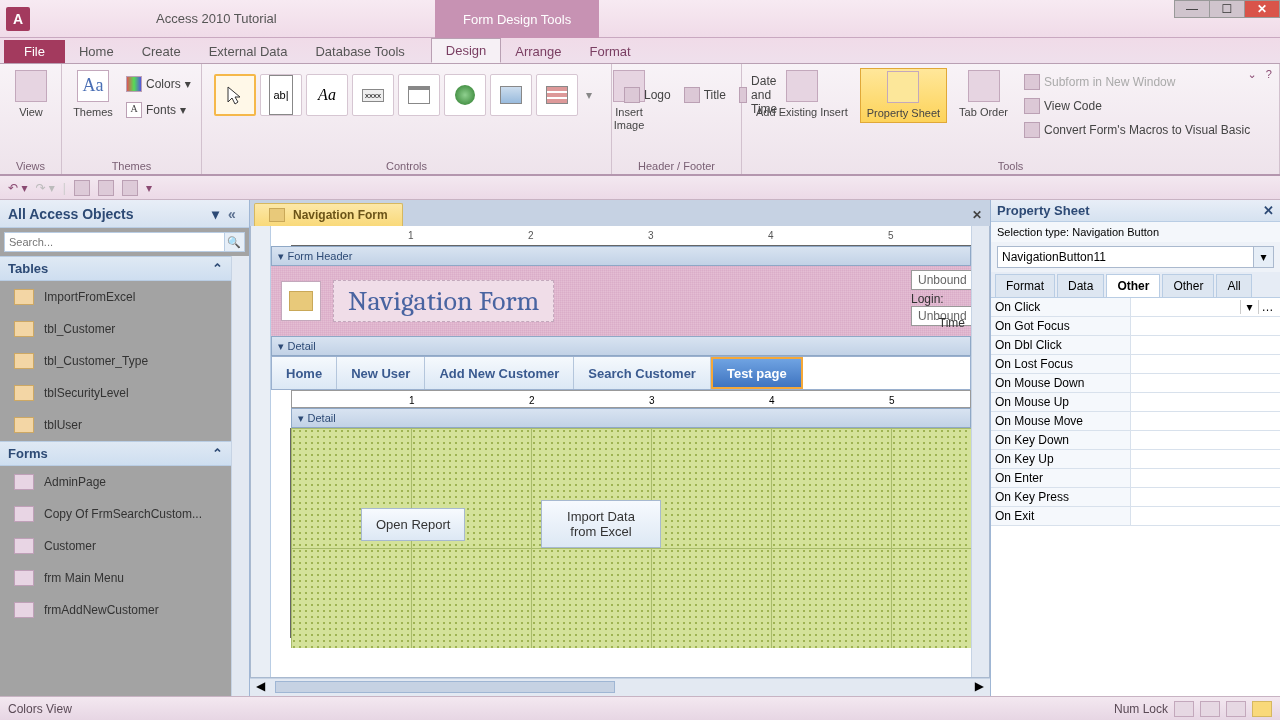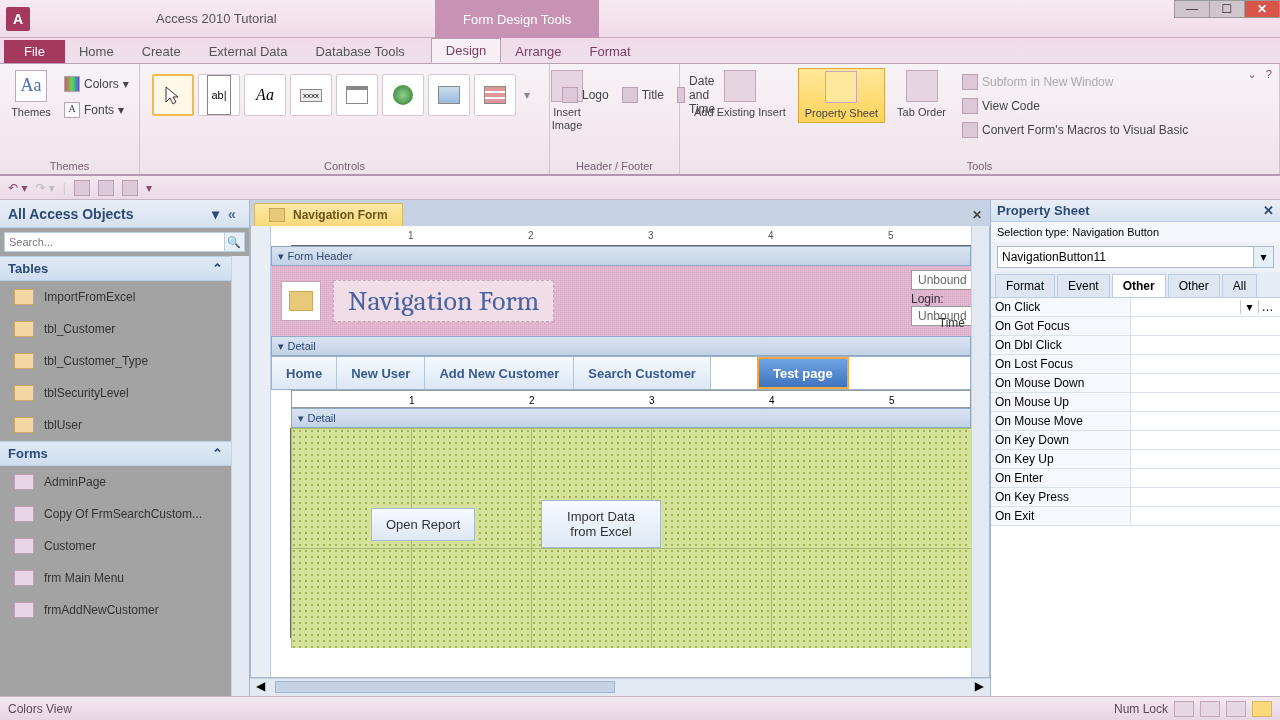--- a/index.html
+++ b/index.html
@@ -71,21 +71,21 @@
 .design-surface { flex:1; overflow:hidden; position:relative; }
 .section-bar { height:20px; background: linear-gradient(#d8e3f1,#c2d2e6); border:1px solid #8fa8c6; display:flex; align-items:center; padding-left:6px; font-size:11px; color:#2d4a75; gap:4px; }
 .section-bar .arrow { color:#2d4a75; }
 .form-header-area { height:70px; background: repeating-linear-gradient(0deg,#f1dce8,#f1dce8 1px,#ecd2e2 1px,#ecd2e2 2px), repeating-linear-gradient(90deg,#f1dce8,#f1dce8 1px,#ecd2e2 1px,#ecd2e2 2px); background-blend-mode: multiply; display:flex; align-items:center; position:relative; padding-left:10px; }
 .nav-form-title { font-family: Cambria, serif; font-size:28px; color:#4964a1; background:#f0dde8; padding:4px 14px; border:1px dashed #c3a8bc; }
 .nf-login { position:absolute; left:640px; top:4px; }
 .nf-label { font-size:12px; color:#333; }
 .nf-box { border:1px solid #999; background:#fff; padding:2px 6px; font-size:12px; color:#666; display:inline-block; min-width:80px; }
 .nav-tabs-row { height:34px; display:flex; border:1px solid #9ab0ce; }
 .nav-btn { flex:0 0 auto; padding:0 14px; display:flex; align-items:center; justify-content:center; font-size:13px; font-weight:600; color:#3a5a8f; background:linear-gradient(#f5f9fd,#dce8f5); border-right:1px solid #b4c6dc; }
-.nav-btn.sel { background: linear-gradient(#6fa3e2,#3f74c0); color:#fff; border:2px solid #f5a838;margin-left:46px; }
+.nav-btn.sel { background: linear-gradient(#6fa3e2,#3f74c0); color:#fff; border:2px solid #f5a838; }
 .detail-area { flex:1; background:#d4e29a; background-image: radial-gradient(#9eb352 1px, transparent 1px); background-size: 6px 6px; position:relative; height:220px; }
 .detail-area::before { content:""; position:absolute; inset:0; background-image: linear-gradient(#a8bb6a 1px, transparent 1px), linear-gradient(90deg,#a8bb6a 1px, transparent 1px); background-size:120px 120px; }
 .design-btn { position:absolute; background:linear-gradient(#f7fafe,#dde8f4); border:1px solid #a7b9d0; padding:8px 14px; font-size:13px; color:#333; }
 .ruler-v { width:20px; background:#fff; border-right:1px solid #666; }
 .left-gutter { width:20px; background:#e9eef5; border-right:1px solid #b9cde4; }
 .inner-ruler { height:18px; background:#fff; border:1px solid #999; margin:0 0 0 20px; font-size:9px; position:relative; }
 .hscroll { height:18px; background:#e3e9f2; border-top:1px solid #c6d3e4; display:flex; }
 .hscroll .thumb { width:340px; height:12px; background:#c6d2e3; margin:2px 4px; border:1px solid #9fb6d4; }
 
 
@@ -133,20 +133,29 @@
   <div class="rtab">External Data</div>
   <div class="rtab">Database Tools</div>
   <div class="rtab ctx active">Design</div>
   <div class="rtab ctx">Arrange</div>
   <div class="rtab ctx">Format</div>
 </div>
 
 <div class="ribbon">
   <div class="ribbon-help">⌄ &nbsp; ?</div>
 
+  <div class="rgroup" style="width:62px">
+    <div class="rgroup-body">
+        <div class="big-btn">
+          <div class="ico"></div>
+          <span>View</span>
+        </div>
+      </div>
+    <div class="rgroup-label">Views</div>
+  </div>
 
   <div class="rgroup" style="width:140px">
     <div class="rgroup-body">
       <div class="big-btn">
           <div class="ico" style="background:#fff;border:1px solid #c3a8bc;display:flex;align-items:center;justify-content:center;font-family:serif;font-size:18px;color:#4a6fb5">Aa</div>
           <span>Themes</span>
         </div>
       <div style="display:flex;flex-direction:column;gap:6px;padding-top:6px">
         <div class="small-row"><div class="sico" style="background:linear-gradient(90deg,#d55,#5d5,#55d)"></div><span>Colors</span> ▾</div>
         <div class="small-row"><div class="sico" style="background:#fff;font-family:serif;font-size:10px;text-align:center">A</div><span>Fonts</span> ▾</div>
@@ -378,21 +387,21 @@
               <span class="ruler-num" style="left: 477px;">4</span>
               <span class="ruler-num" style="left: 597px;">5</span>
             </div>
           <div class="section-bar" style="margin-left:20px">
               <span class="arrow">▾</span>
               <span>Detail</span>
             </div>
           <div style="display:flex;height:210px">
             <div class="ruler-v"></div>
             <div class="detail-area">
-              <div class="design-btn" style="left:80px;top:80px">Open Report</div>
+              <div class="design-btn" style="left:70px;top:80px">Open Report</div>
               <div class="design-btn" style="left:250px;top:72px;text-align:center;width:120px">Import Data from Excel</div>
             </div>
           </div>
         </div>
         <div class="vscroll"></div>
       </div>
       <div class="hscroll">
           <span style="padding:0 6px">◀</span>
           <div class="thumb"></div>
           <span style="margin-left:auto;padding:0 6px">▶</span>
@@ -404,21 +413,21 @@
           <span>Property Sheet</span>
           <span>✕</span>
         </div>
       <div class="ps-sel">Selection type:  Navigation Button</div>
       <div class="ps-combo">
         <input value="NavigationButton11" style="">
         <div class="dd">▾</div>
       </div>
       <div class="ps-tabs" id="ps-tabs">
           <div class="ps-tab">Format</div>
-          <div class="ps-tab">Event</div>
+          <div class="ps-tab">Data</div>
           <div class="ps-tab active">Other</div>
           <div class="ps-tab">Other</div>
           <div class="ps-tab">All</div>
         </div>
       <div class="ps-grid" id="ps-grid">
           <div class="ps-row first">
             <div class="k">On Click</div>
             <div class="v">
               <span style="flex:1"></span>
               <span class="dd">▾</span>

